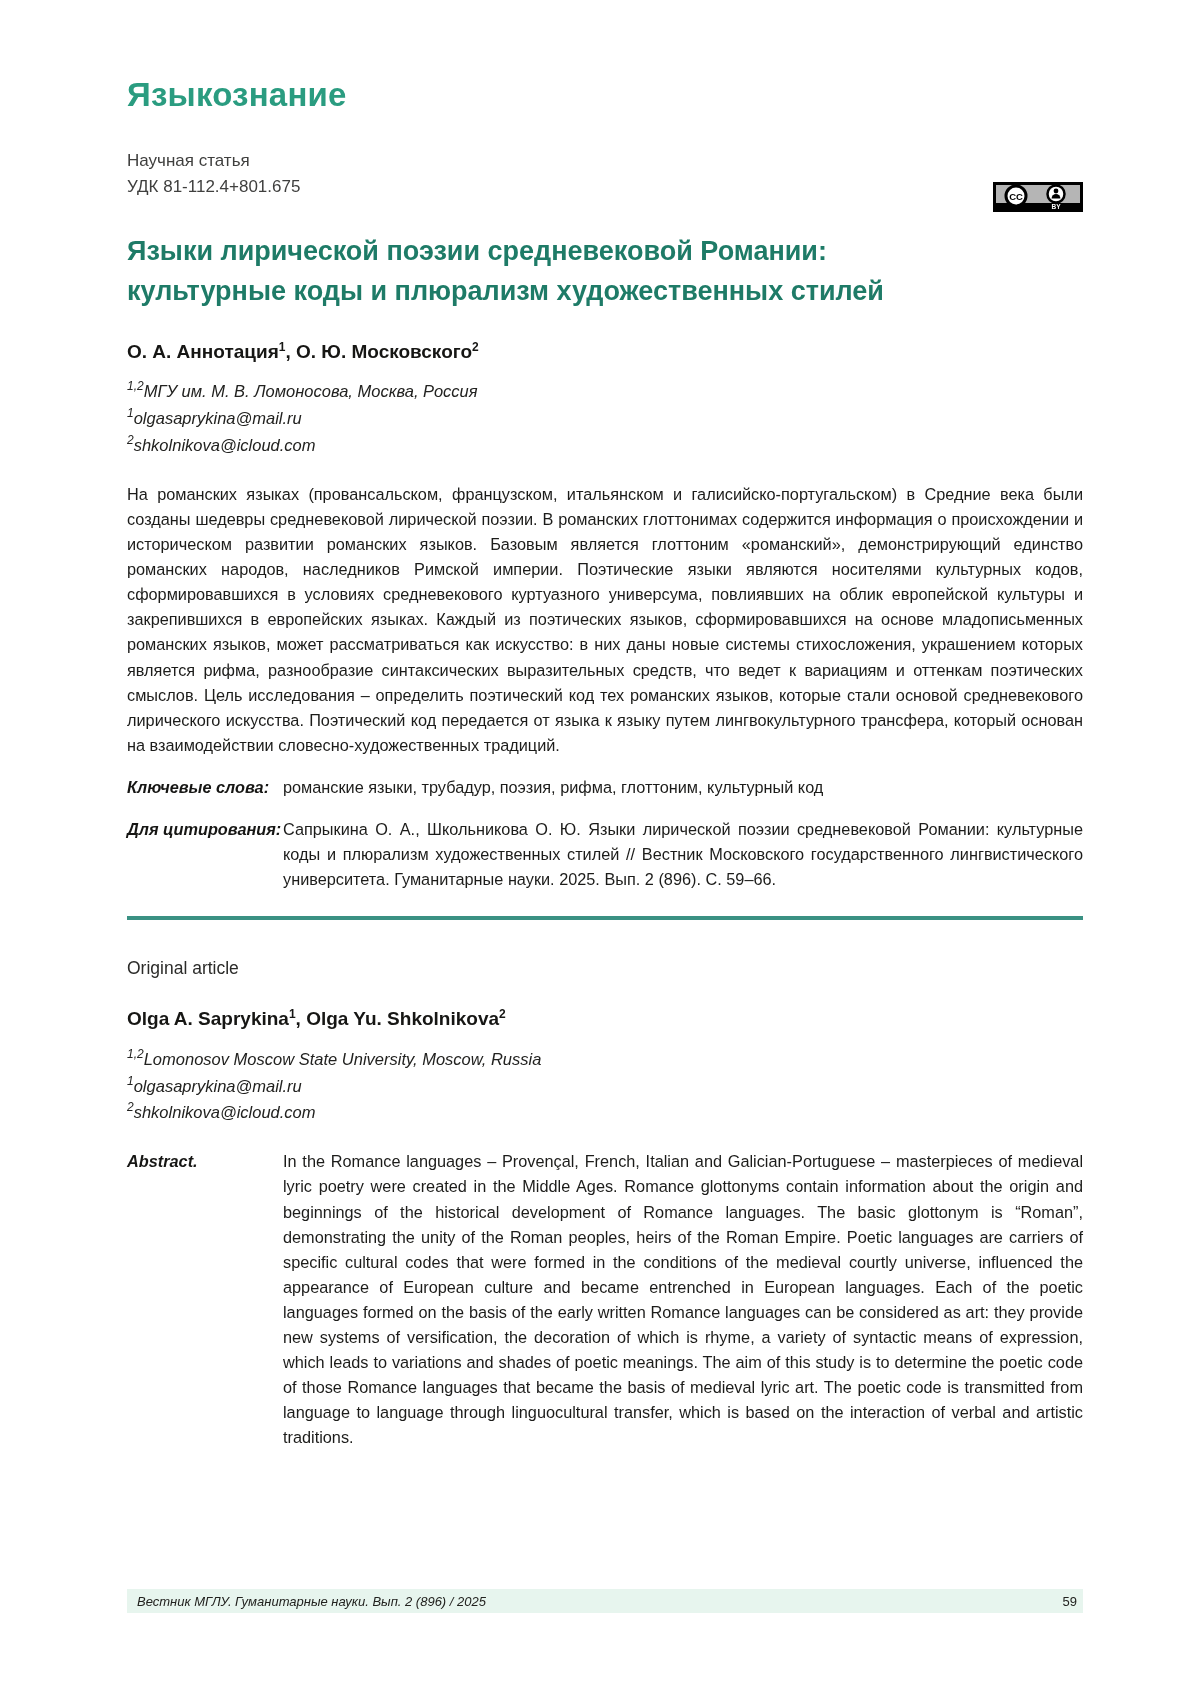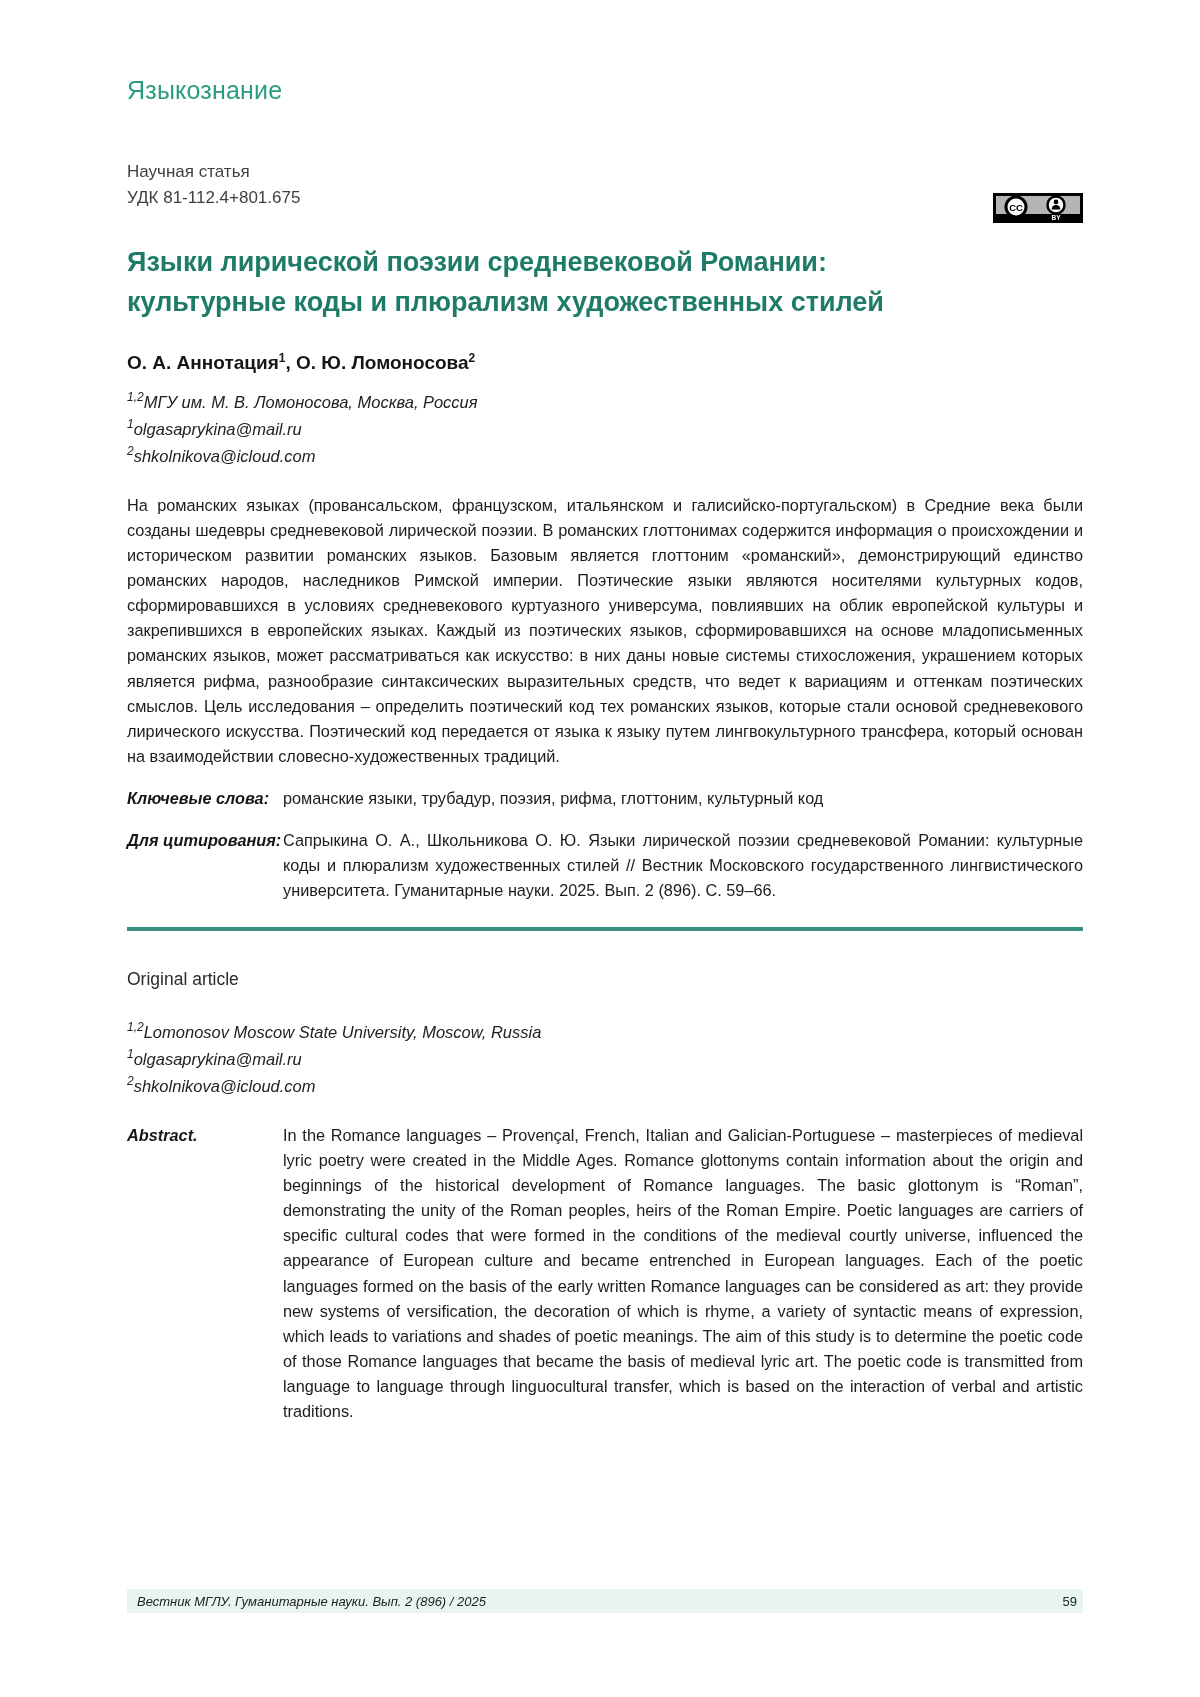--- a/index.html
+++ b/index.html
@@ -20,27 +20,27 @@
     background: #ffffff;
     font-family: "Liberation Sans", sans-serif;
     color: var(--text-main);
     overflow: hidden;
   }
   .content { padding: 0 117px 0 127px; }
 
   .section-header {
     margin: 0;
     padding-top: 76px;
-    font-size: 25px;
-    font-weight: 400;
+    font-size: 33px;
+    font-weight: 700;
     color: var(--header-green);
     letter-spacing: 0.2px;
   }
 
-  .meta-wrap { position: relative; margin-top: 54px; }
+  .meta-wrap { position: relative; margin-top: 34px; }
   .meta-line {
     font-size: 17px;
     line-height: 26px;
     color: var(--text-meta);
   }
   .cc-badge {
     position: absolute;
     right: 0;
     top: 34px;
     width: 90px;
@@ -144,21 +144,21 @@
         <path d="M58.6 16.4 a4.4 4.4 0 0 1 8.8 0 z" fill="#000000"></path>
         <text x="63" y="27.2" font-size="6.5" font-weight="bold" text-anchor="middle" font-family="Liberation Sans, sans-serif" fill="#ffffff">BY</text>
       </svg>
     </div>
 
     <h2 class="article-title">
       <span class="t-line">Языки лирической поэзии средневековой Романии:</span>
       <span class="t-line">культурные коды и плюрализм художественных стилей</span>
     </h2>
 
-    <div class="authors"><span>О. А. Аннотация</span><sup>1</sup><span>, О. Ю. Ломоносова</span><sup>2</sup></div>
+    <div class="authors"><span>О. А. Аннотация</span><sup>1</sup><span>, О. Ю. Московского</span><sup>2</sup></div>
 
     <div class="affiliations">
       <span class="aff-line"><sup>1,2</sup><span>МГУ им. М. В. Ломоносова, Москва, Россия</span></span>
       <span class="aff-line"><sup>1</sup><span>olgasaprykina@mail.ru</span></span>
       <span class="aff-line"><sup>2</sup><span>shkolnikova@icloud.com</span></span>
     </div>
 
     <div class="hang-row">
       <div class="row-text">На романских языках (провансальском, французском, итальянском и галисийско-португальском) в Средние века были созданы шедевры средневековой лирической поэзии. В романских глоттонимах содержится информация о происхождении и историческом развитии романских языков. Базовым является глоттоним «романский», демонстрирующий единство романских народов, наследников Римской империи. Поэтические языки являются носителями культурных кодов, сформировавшихся в условиях средневекового куртуазного универсума, повлиявших на облик европейской культуры и закрепившихся в европейских языках. Каждый из поэтических языков, сформировавшихся на основе младописьменных романских языков, может рассматриваться как искусство: в них даны новые системы стихосложения, украшением которых является рифма, разнообразие синтаксических выразительных средств, что ведет к вариациям и оттенкам поэтических смыслов. Цель исследования – определить поэтический код тех романских языков, которые стали основой средневекового лирического искусства. Поэтический код передается от языка к языку путем лингвокультурного трансфера, который основан на взаимодействии словесно-художественных традиций.</div>
     </div>
@@ -173,20 +173,21 @@
       <div class="row-text">Сапрыкина О. А., Школьникова О. Ю. Языки лирической поэзии средневековой Романии: культурные коды и плюрализм художественных стилей // Вестник Московского государственного лингвистического университета. Гуманитарные науки. 2025. Вып. 2 (896). С. 59–66.</div>
     </div>
 
     <div class="double-rule"></div>
 
     <div class="original-article">Original article</div>
 
     <h2 class="article-title" style="margin-top:28px;">
     </h2>
 
+    <div class="authors"><span>Olga A. Saprykina</span><sup>1</sup><span>, Olga Yu. Shkolnikova</span><sup>2</sup></div>
 
     <div class="affiliations">
       <span class="aff-line"><sup>1,2</sup><span>Lomonosov Moscow State University, Moscow, Russia</span></span>
       <span class="aff-line"><sup>1</sup><span>olgasaprykina@mail.ru</span></span>
       <span class="aff-line"><sup>2</sup><span>shkolnikova@icloud.com</span></span>
     </div>
 
     <div class="hang-row">
       <div class="row-label">Abstract.</div>
       <div class="row-text">In the Romance languages – Provençal, French, Italian and Galician-Portuguese – masterpieces of medieval lyric poetry were created in the Middle Ages. Romance glottonyms contain information about the origin and beginnings of the historical development of Romance languages. The basic glottonym is “Roman”, demonstrating the unity of the Roman peoples, heirs of the Roman Empire. Poetic languages are carriers of specific cultural codes that were formed in the conditions of the medieval courtly universe, influenced the appearance of European culture and became entrenched in European languages. Each of the poetic languages formed on the basis of the early written Romance languages can be considered as art: they provide new systems of versification, the decoration of which is rhyme, a variety of syntactic means of expression, which leads to variations and shades of poetic meanings. The aim of this study is to determine the poetic code of those Romance languages that became the basis of medieval lyric art. The poetic code is transmitted from language to language through linguocultural transfer, which is based on the interaction of verbal and artistic traditions.</div>

